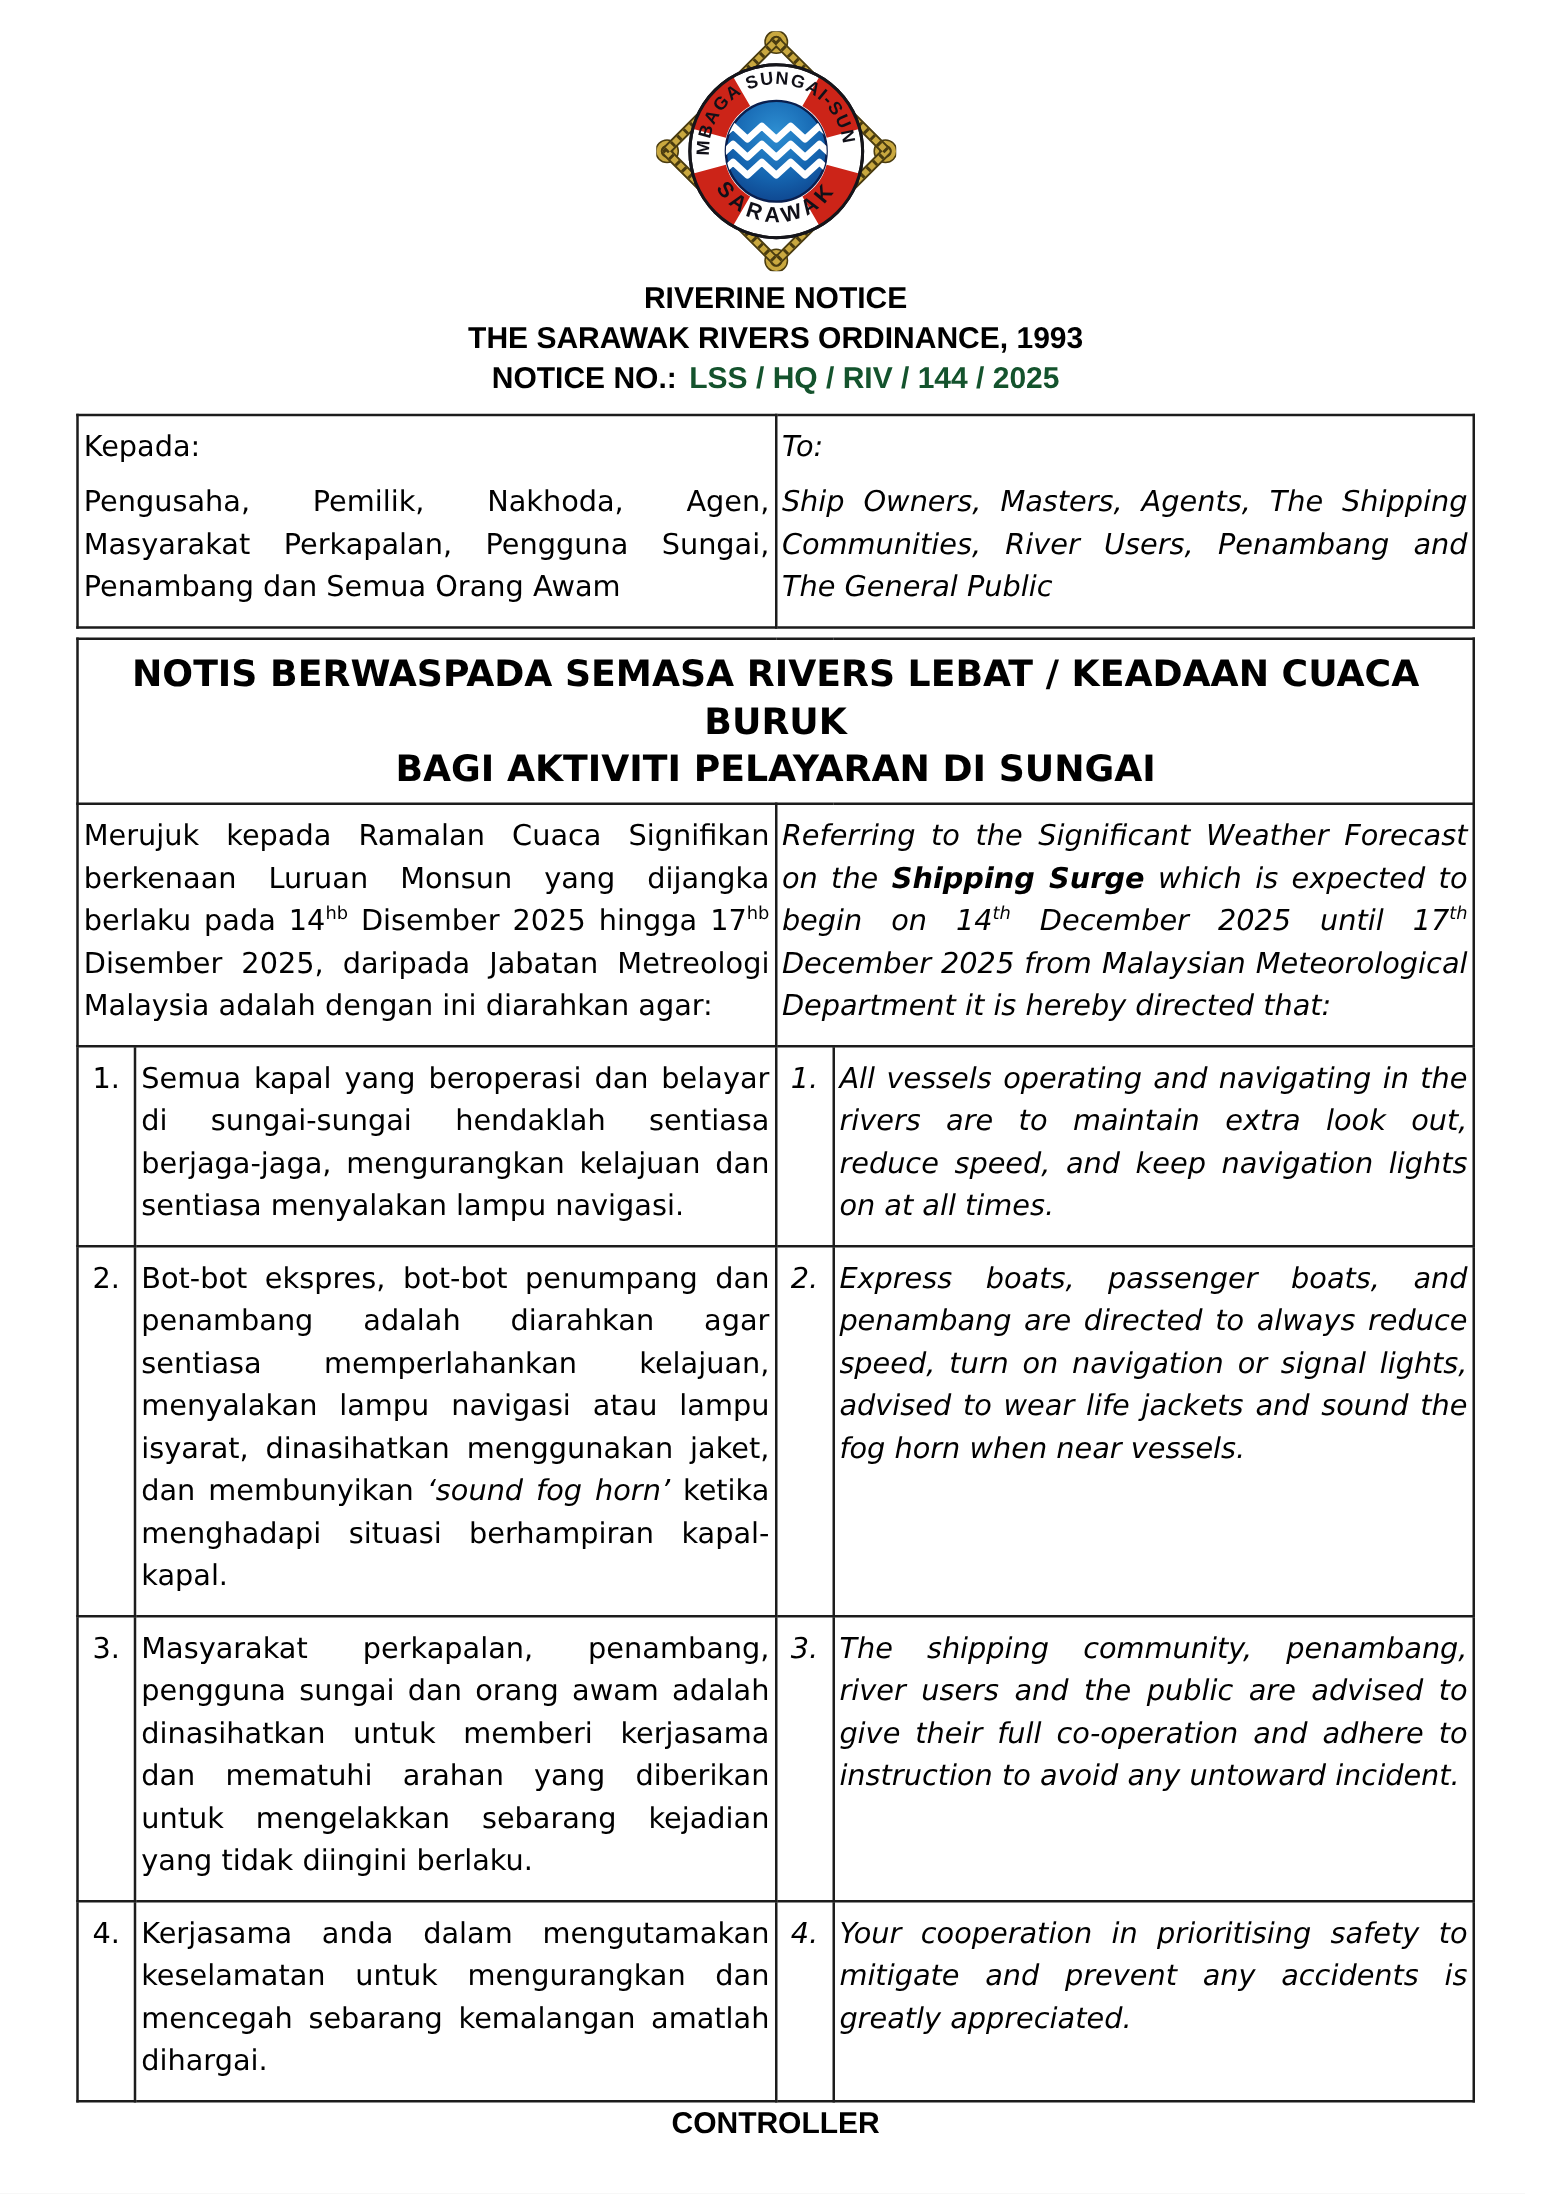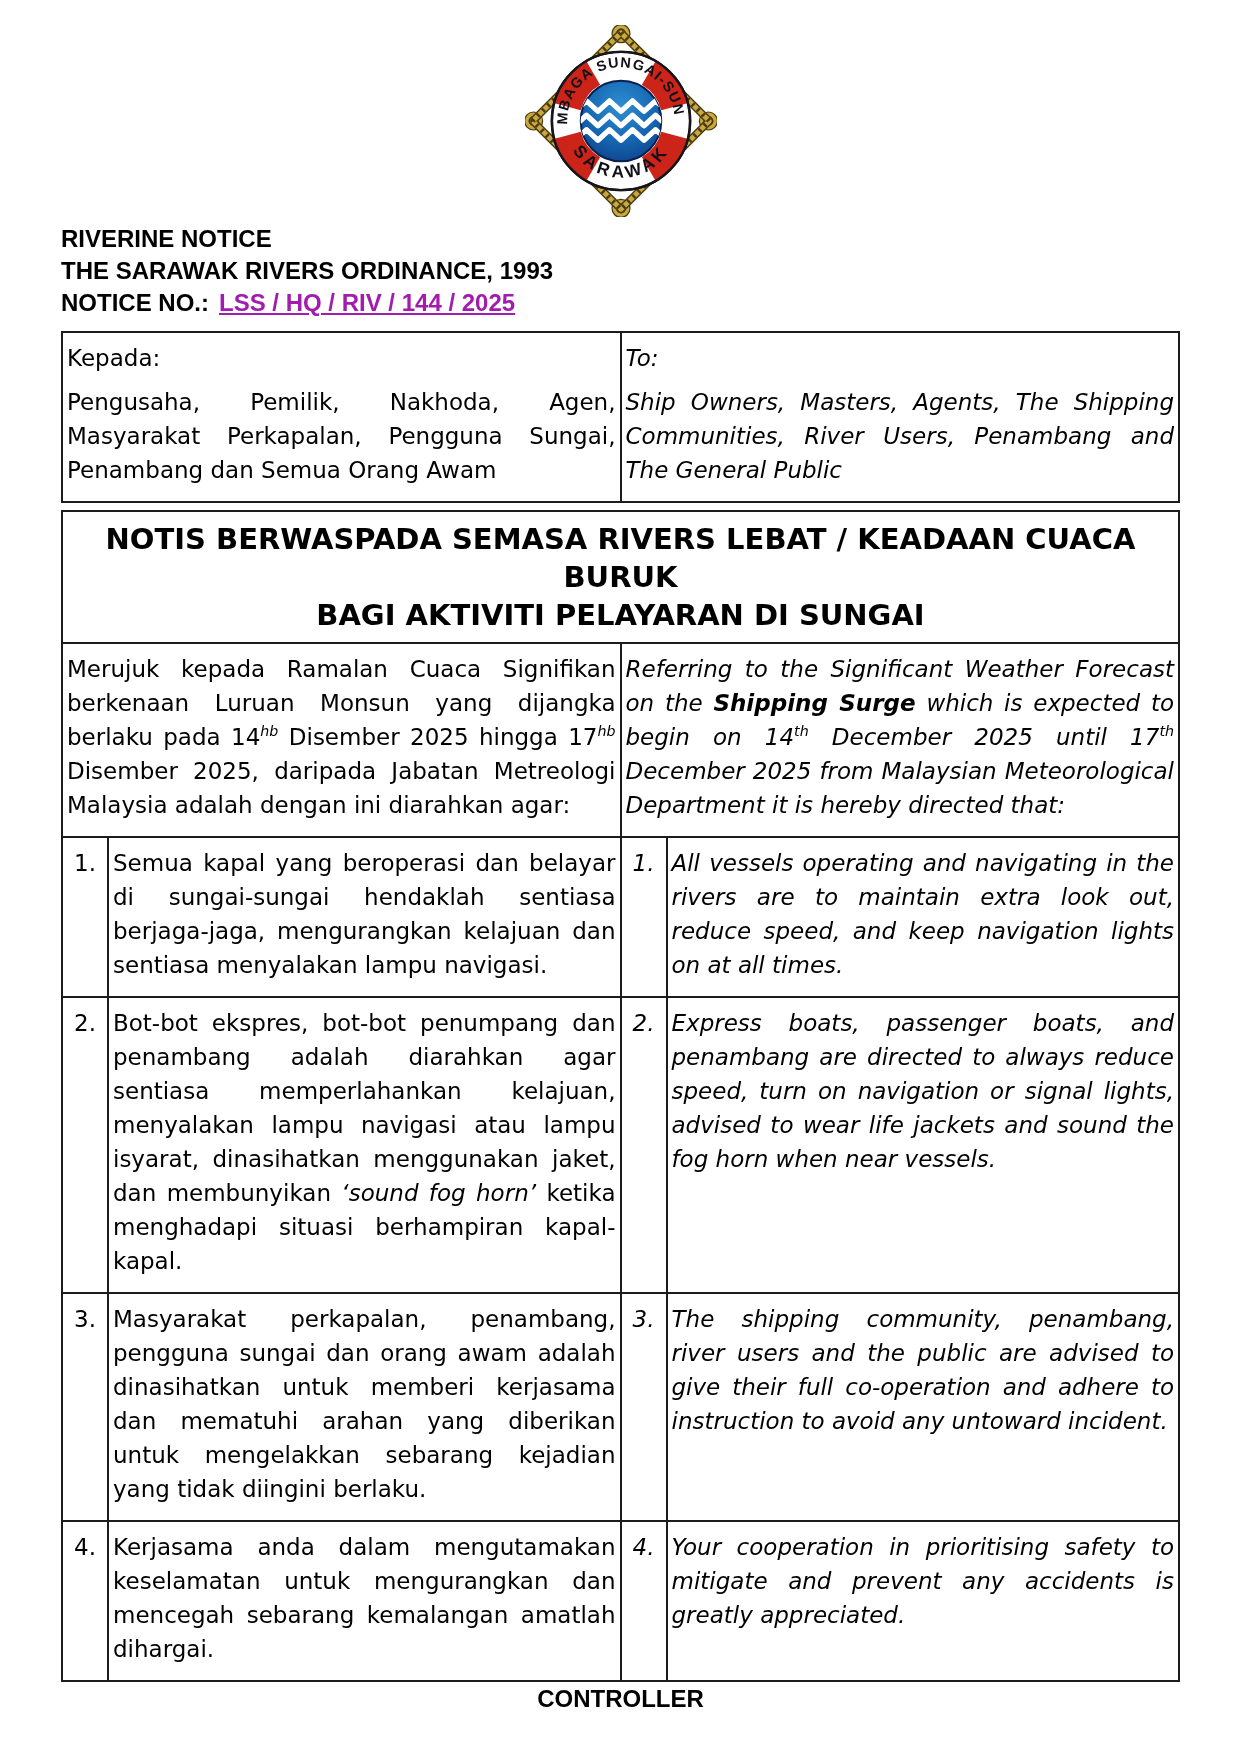--- a/index.html
+++ b/index.html
@@ -6,34 +6,34 @@
   html,body { background:#e8e8e8; }
   .page {
     width:1241px; height:1755px; margin:0 auto; background:#ffffff;
     font-family:"DejaVu Sans", sans-serif; color:#000;
     padding:25px 61px 45px; display:flex; flex-direction:column;
   }
   
   .logo-wrap { text-align:center; height:192px; }
   .logo-wrap svg { width:192px; height:192px; }
   
-  .title-block { text-align:left; margin-top:6px; margin-bottom:10px; }
+  .title-block { text-align:center; margin-top:6px; margin-bottom:10px; }
   .title-line { font-weight:bold; font-size:24px; line-height:32px; font-family:"Liberation Sans", sans-serif; }
-  .notice-no-value { color:#a21caf; margin-left:10px;text-decoration:underline; }
+  .notice-no-value { color:#14532d; margin-left:10px; }
   
   table { width:100%; border-collapse:collapse; table-layout:fixed; }
   td { border:2px solid #1c1c1c; vertical-align:top; }
   .recipients-table { margin-top:2px; }
   .main-table { margin-top:7px; }
   .txt-cell { padding:8px 4px 14px; text-align:justify; font-size:23px; line-height:34px; }
   .num-cell { width:46px; text-align:center; padding-top:8px; font-size:23px; line-height:34px; }
   .en { font-style:italic; }
   .cell-label { margin-bottom:10px; }
   .heading-cell { text-align:center; font-weight:bold; font-size:29px; line-height:38px; padding:8px 10px; }
-  sup { font-size:62%; vertical-align:super; line-height:0;font-style:italic; }
+  sup { font-size:62%; vertical-align:super; line-height:0; }
   .recipients-table td { height:160px; }
   .row-preamble td { height:178px; }
   .row-i1 td { height:154px; }
   .row-i2 td { height:260px; }
   .row-i3 td { height:188px; }
   .row-i4 td { height:150px; }
   
   .footer { margin-top:auto; text-align:center; font-size:24px; line-height:33px; }
   .footer-controller { font-weight:bold; font-family:"Liberation Sans", sans-serif; }
 </style>

